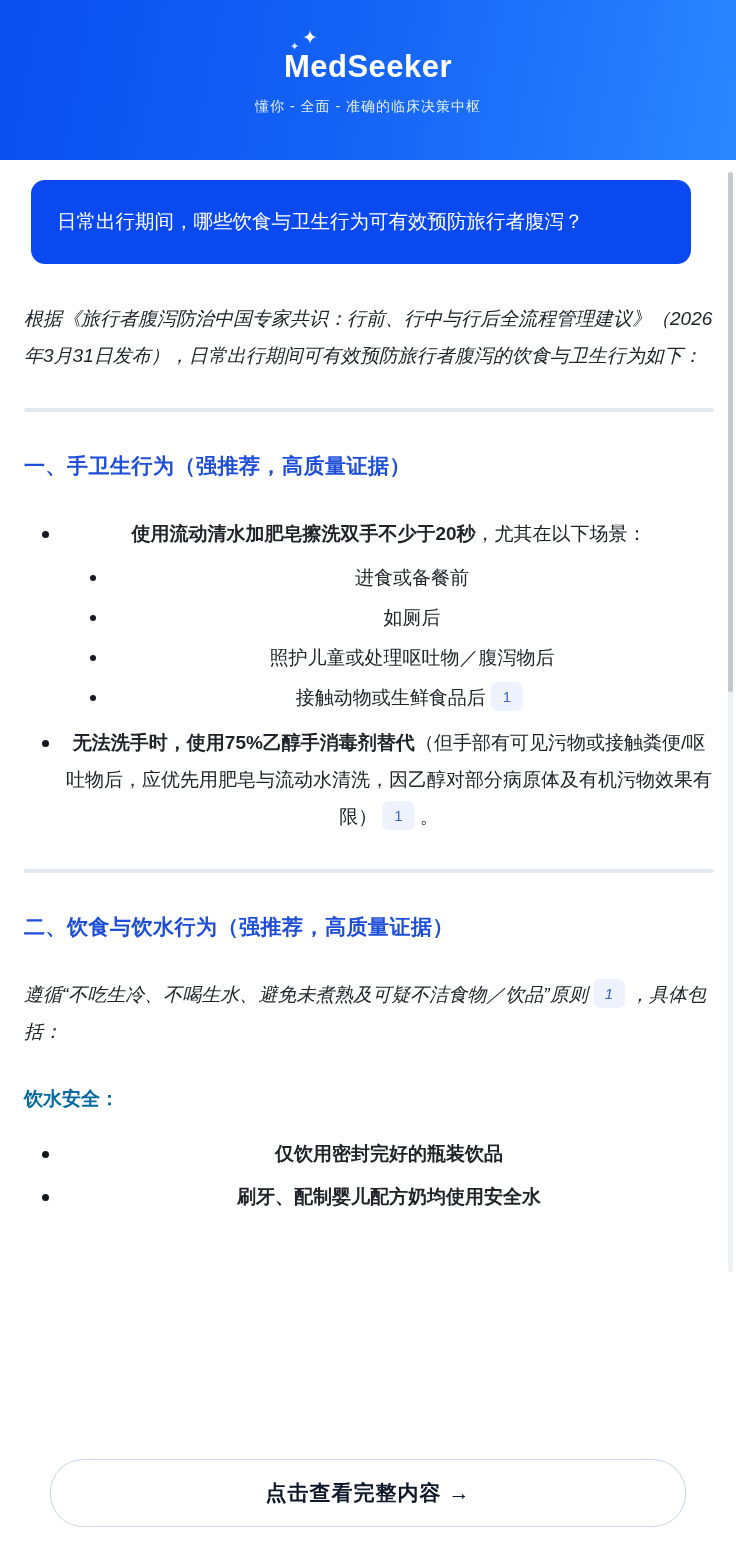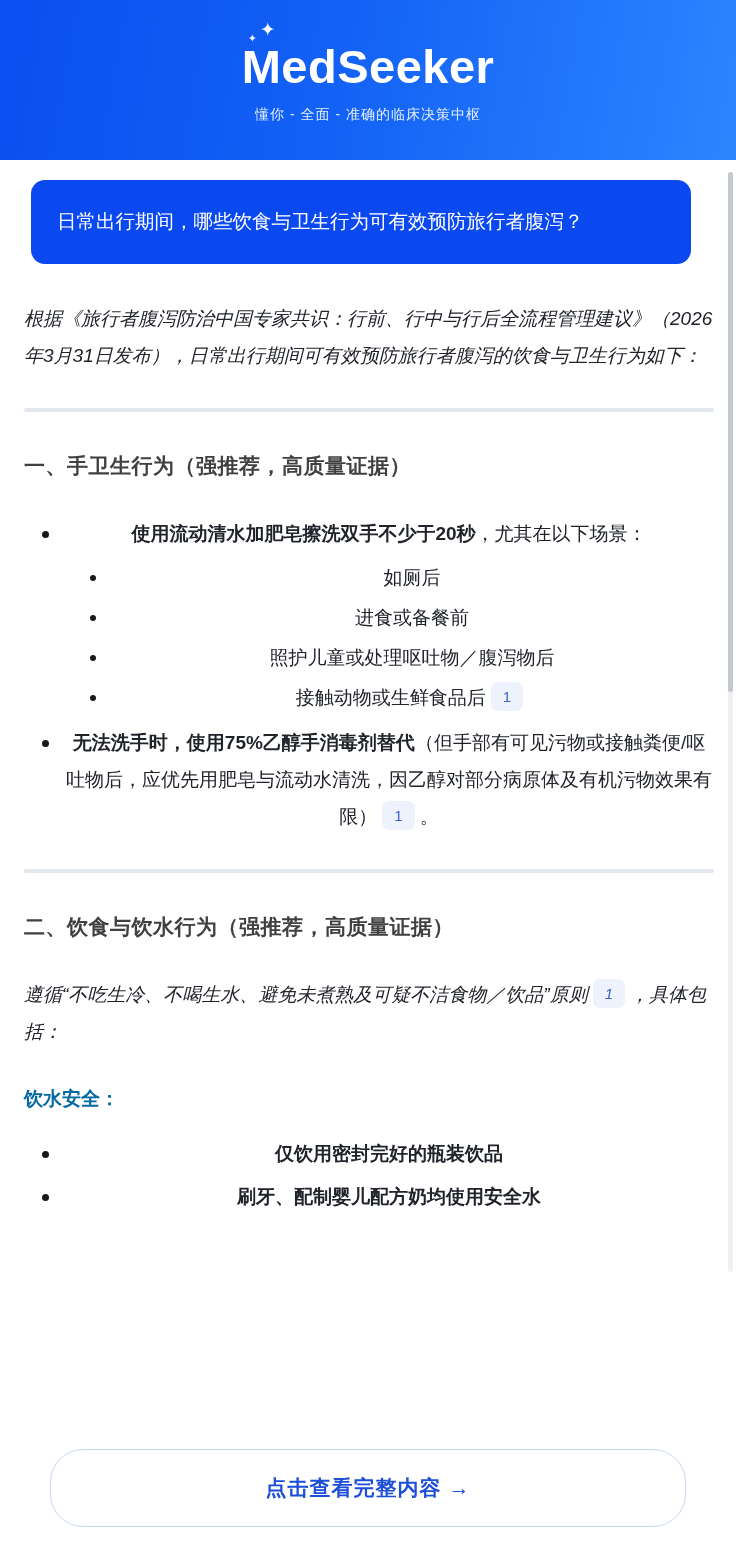--- a/index.html
+++ b/index.html
@@ -28,21 +28,21 @@
     overflow: hidden;
   }
   .brand-wrap {
     position: relative;
     display: flex;
     align-items: center;
     justify-content: center;
   }
   .brand {
     color: #ffffff;
-    font-size: 47px;
+    font-size: 31px;
     font-weight: bold;
     letter-spacing: 0.5px;
     line-height: 1;
     margin-top: 6px;
   }
   .sparkle {
     position: absolute;
     left: 18px;
     top: -17px;
     color: #ffffff;
@@ -118,21 +118,21 @@
   .divider {
     height: 4px;
     background: #e3e8ee;
     border-radius: 2px;
     margin: 34px 0 34px 0;
   }
 
   h2.section {
     font-size: 21px;
     font-weight: bold;
-    color: #404040;
+    color: #1d4ed8;
     margin: 0 0 28px 0;
     letter-spacing: .5px;
   }
 
   ul.lvl1 {
     margin: 0;
     padding-left: 40px;
     list-style: none;
     text-align: center;
   }
@@ -206,26 +206,26 @@
     bottom: 0;
     width: 736px;
     height: 120px;
     background: linear-gradient(to bottom, rgba(255,255,255,0) 0%, rgba(255,255,255,.92) 38%, #ffffff 65%);
   }
   .cta {
     position: absolute;
     left: 50px;
     bottom: 22px;
     width: 636px;
-    height: 78px;
+    height: 68px;
     box-sizing: border-box;
     border: 1.6px solid #c9d6ee;
     border-radius: 33px;
     background: #ffffff;
-    color: #1d4ed8;
+    color: #0f172a;
     font-size: 21px;
     font-weight: bold;
     display: flex;
     align-items: center;
     justify-content: center;
     letter-spacing: 1px;
   }
 </style>
 </head>
 <body>
@@ -251,22 +251,22 @@
     <p class="para">根据《旅行者腹泻防治中国专家共识：行前、行中与行后全流程管理建议》（2026年3月31日发布），日常出行期间可有效预防旅行者腹泻的饮食与卫生行为如下：</p>
 
     <div class="divider"></div>
 
     <h2 class="section">一、手卫生行为（强推荐，高质量证据）</h2>
 
     <ul class="lvl1">
       <li>
         <span class="b">使用流动清水加肥皂擦洗双手不少于20秒</span><span>，尤其在以下场景：</span>
         <ul class="lvl2">
+          <li><span>进食或备餐前</span></li>
           <li><span>如厕后</span></li>
-          <li><span>进食或备餐前</span></li>
           <li><span>照护儿童或处理呕吐物／腹泻物后</span></li>
           <li><span>接触动物或生鲜食品后</span><span class="cite">1</span></li>
         </ul>
       </li>
       <li>
         <span class="b">无法洗手时，使用75%乙醇手消毒剂替代</span><span>（但手部有可见污物或接触粪便/呕吐物后，应优先用肥皂与流动水清洗，因乙醇对部分病原体及有机污物效果有限）</span><span class="cite">1</span><span>。</span>
       </li>
     </ul>
 
     <div class="divider"></div>

